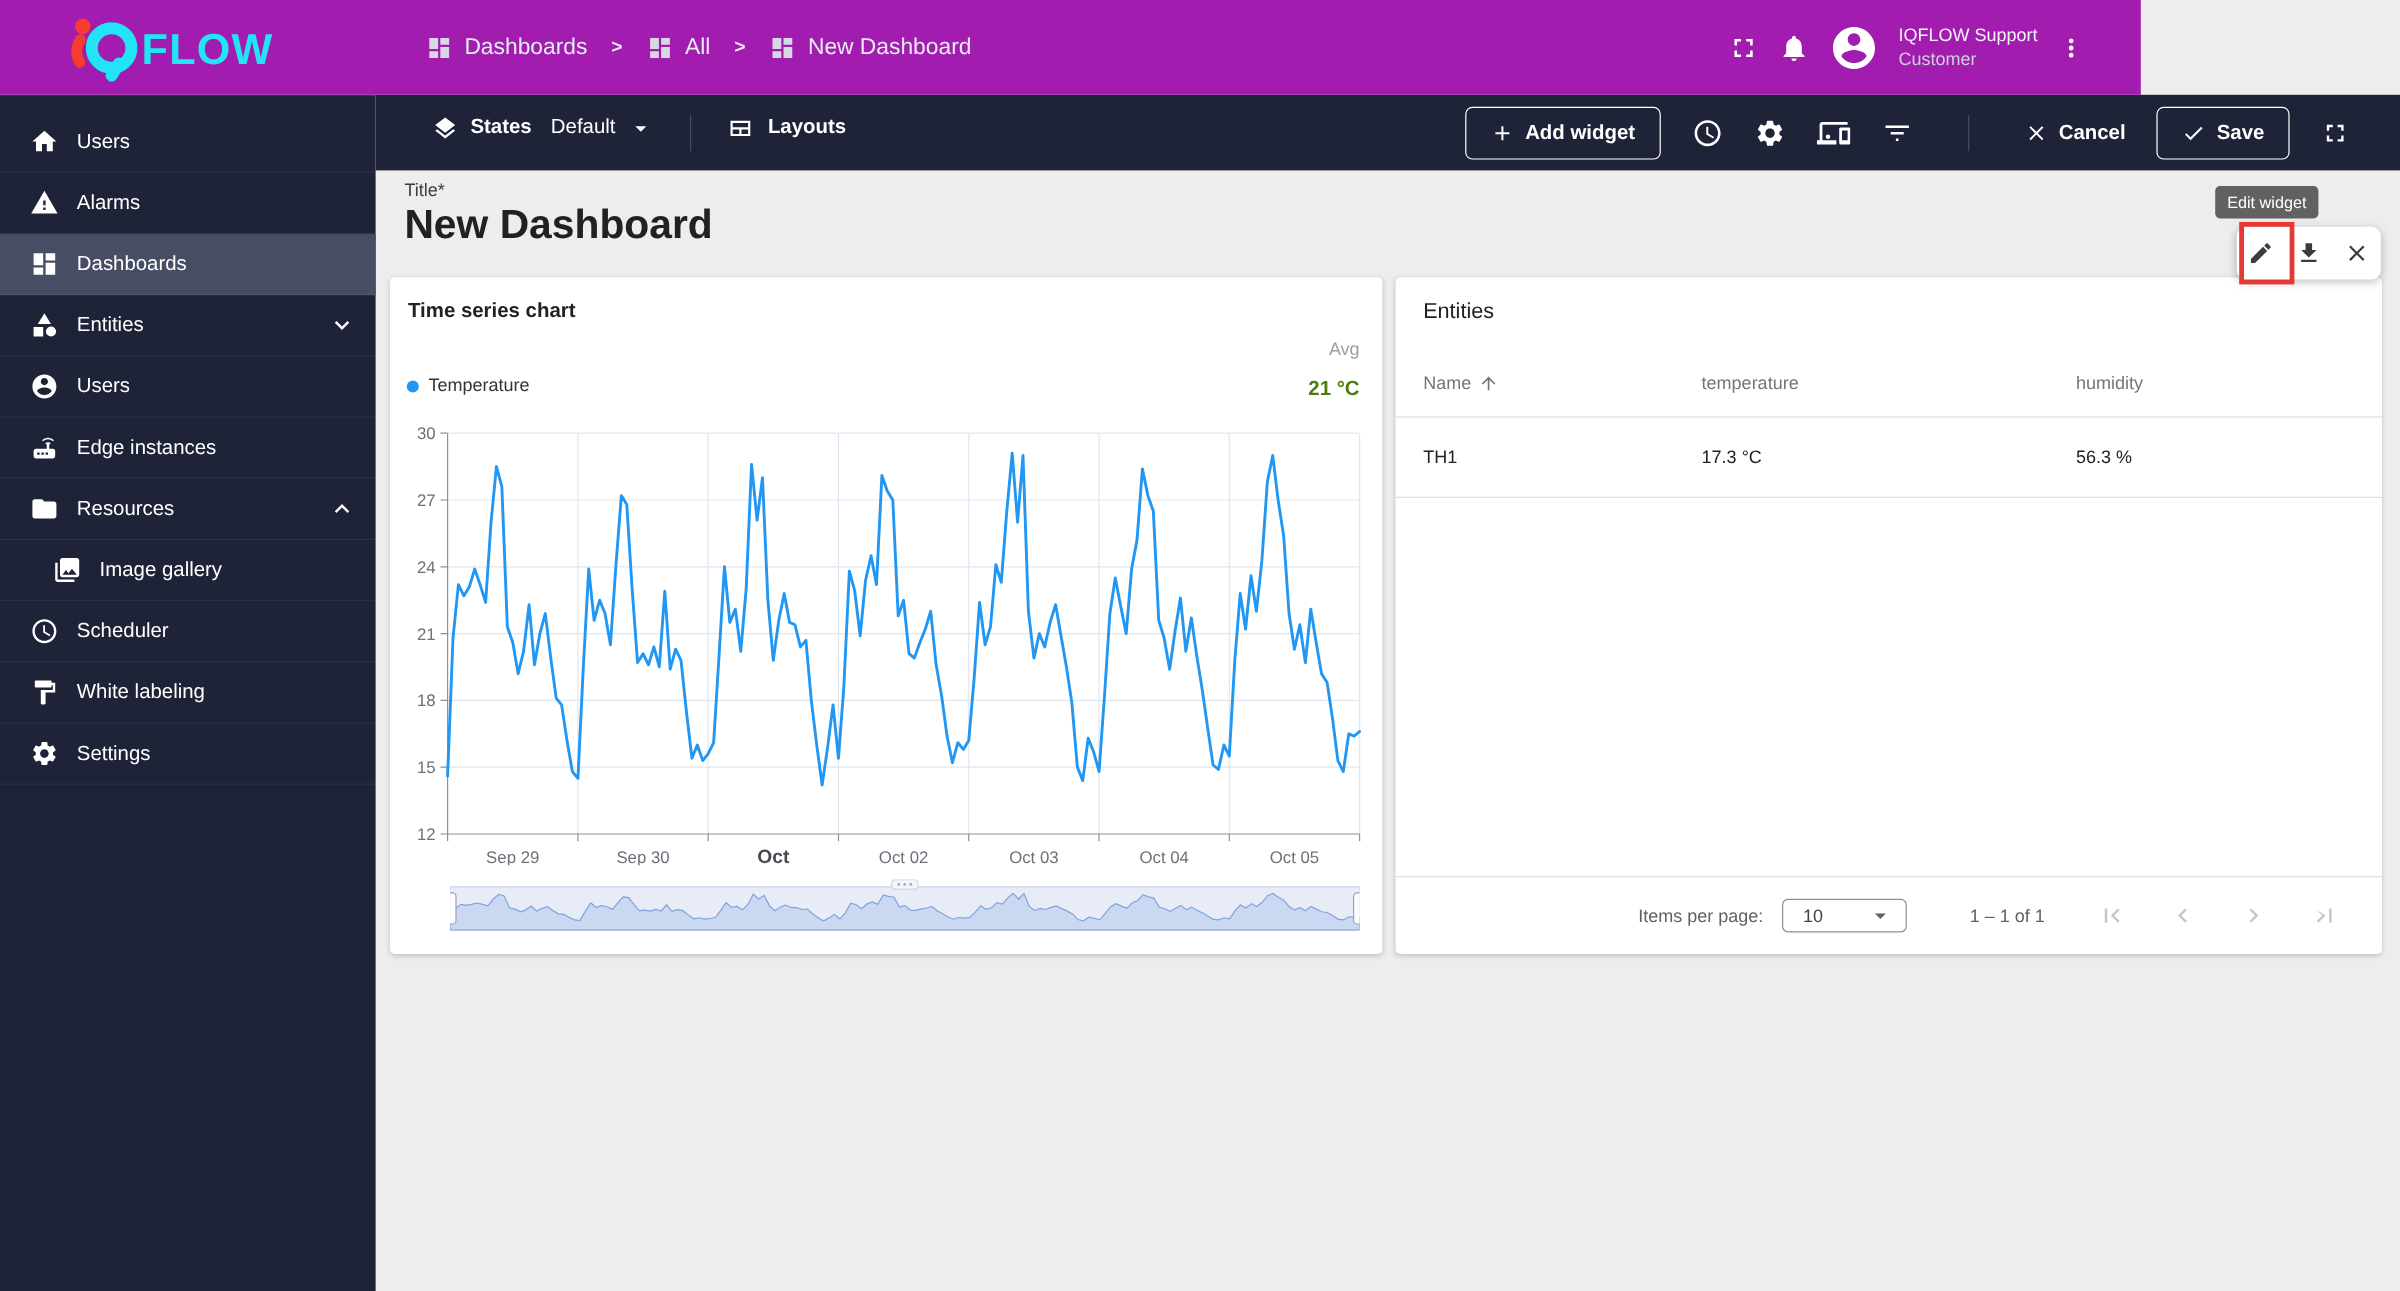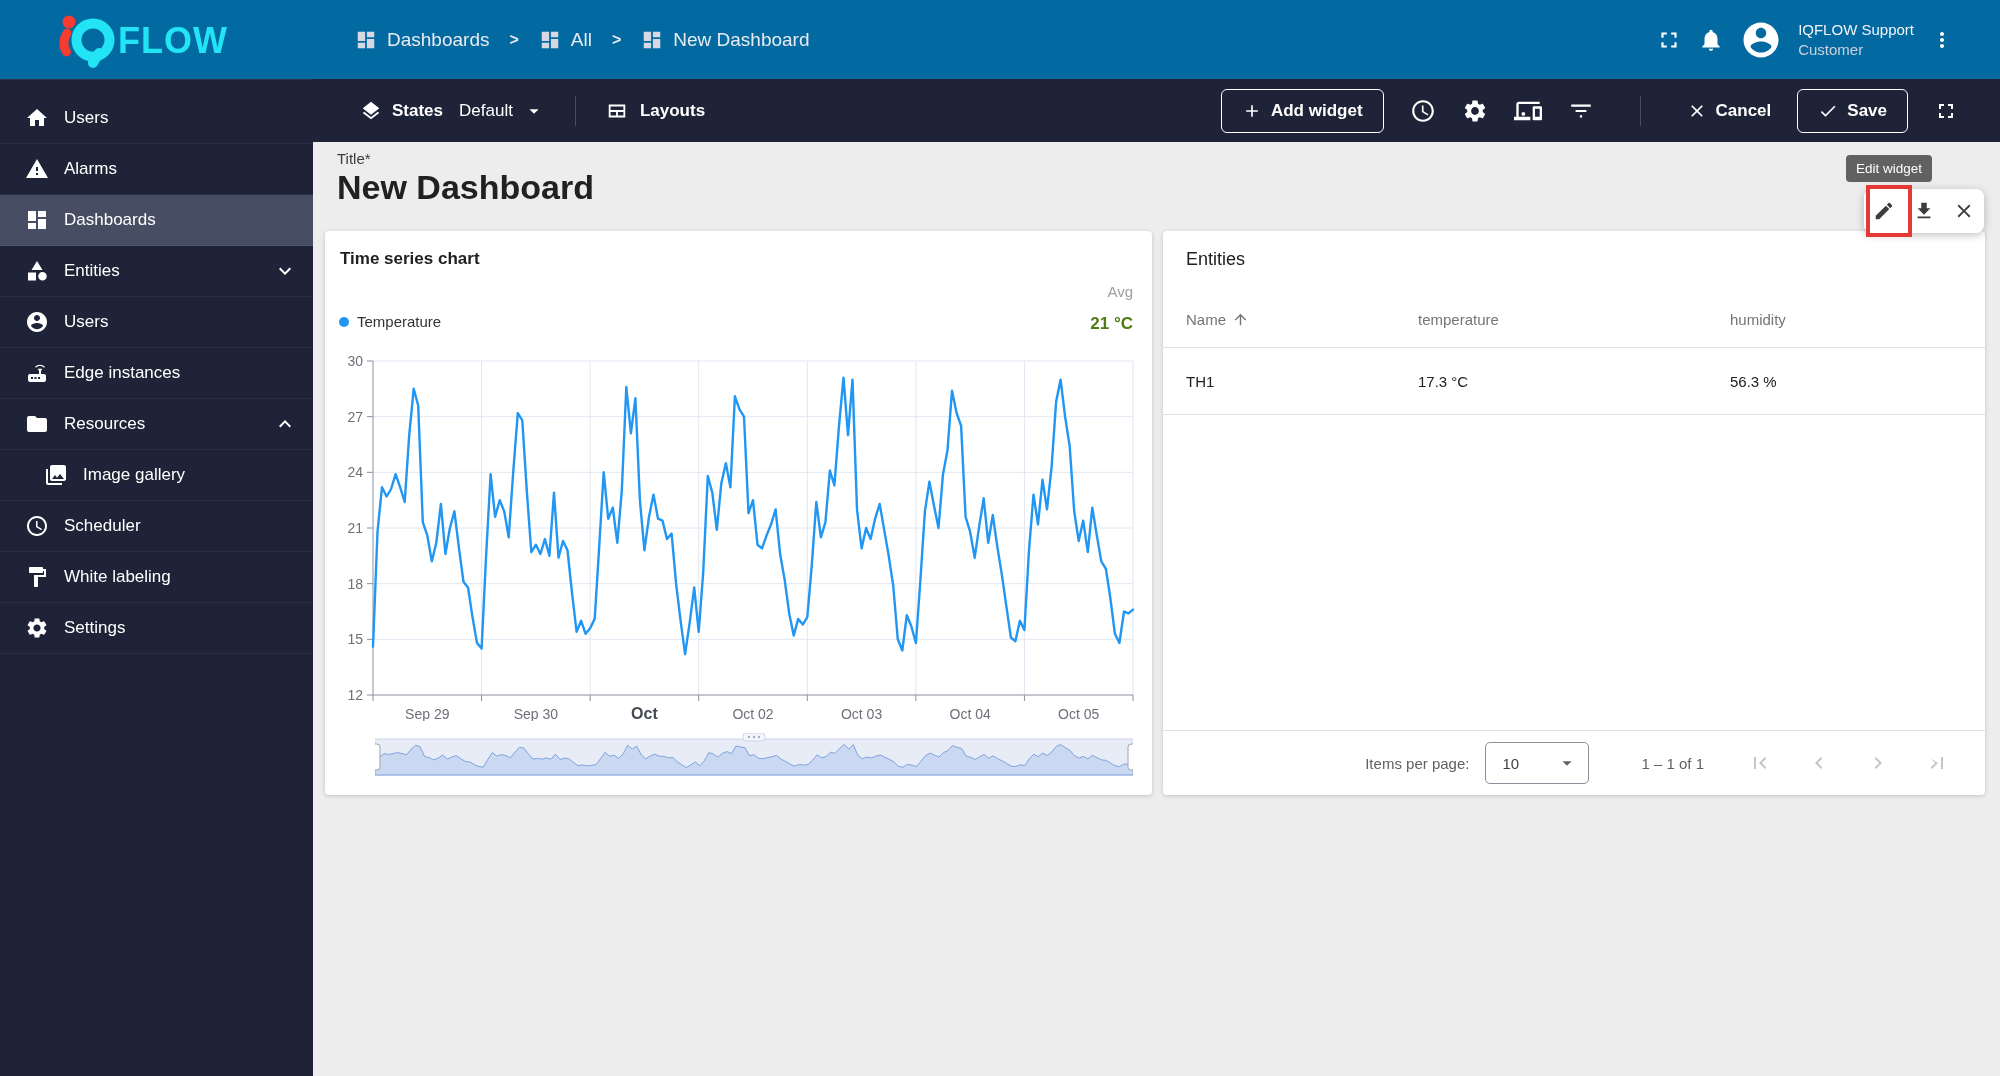--- a/index.html
+++ b/index.html
@@ -5,36 +5,36 @@
   html,body{margin:0;padding:0;}
   body{
     width:2000px;height:1076px;position:relative;overflow:hidden;
     background:#ededed;font-family:"Liberation Sans",sans-serif;
     -webkit-font-smoothing:antialiased;
   }
   .icon{display:inline-block;line-height:0;}
   .icon svg{width:100%;height:100%;display:block;}
 
   
-  .header{position:absolute;left:0;top:0;width:2000px;height:79px;background:#0369a1;display:flex;align-items:center;z-index:30;justify-content:center;}
+  .header{position:absolute;left:0;top:0;width:1784px;height:79px;background:#a21caf;display:flex;align-items:center;z-index:30;justify-content:center;}
   .logo-box{width:313px;height:79px;display:flex;align-items:center;padding-left:52px;box-sizing:border-box;flex:0 0 auto;}
   .crumbs{display:flex;align-items:center;gap:16px;color:#e9ebf2;font-size:19px;margin-left:42px;}
   .crumb{display:flex;align-items:center;gap:10px;cursor:pointer;}
   .crumb .icon{width:22px;height:22px;color:#d6d9e4;}
   .crumb-sep{font-weight:700;font-size:16px;color:#e9ebf2;margin:0 4px;}
   .header-right{margin-left:auto;display:flex;align-items:center;gap:16px;padding-right:46px;color:#fff;}
   .hbtn{width:26px;height:26px;color:#fff;cursor:pointer;}
   .avatar{width:42px;height:42px;color:#fff;}
   .user-block{line-height:20px;font-size:15px;color:#f2f3f7;}
   .user-block .role{color:#cdd1dd;}
   .morevert{width:24px;height:24px;color:#fff;cursor:pointer;}
 
   
   .toolbar{position:absolute;left:313px;top:79px;width:1687px;height:63px;background:#1e2337;display:flex;align-items:center;color:#fff;z-index:25;}
-  .tb-left{display:flex;align-items:center;margin-left:47px;gap:10px;}
+  .tb-left{display:flex;align-items:flex-start;margin-left:47px;gap:10px;}
   .tb-ic{width:22px;height:22px;color:#fff;}
   .tb-strong{font-size:17px;font-weight:700;}
   .tb-normal{font-size:17px;font-weight:500;margin-left:6px;}
   .caret{width:22px;height:22px;color:#fff;}
   .tb-div{width:1px;height:30px;background:#454b61;margin:0 20px;}
   .tb-right{margin-left:auto;display:flex;align-items:center;gap:26px;padding-right:42px;}
   .obtn{display:flex;align-items:center;gap:9px;border:1px solid #fff;border-radius:6px;height:44px;padding:0 20px;font-size:17px;font-weight:700;cursor:pointer;background:transparent;color:#fff;}
   .txtbtn{display:flex;align-items:center;gap:9px;font-size:17px;font-weight:700;cursor:pointer;}
   .tbicbtn{width:26px;height:26px;color:#fff;cursor:pointer;}
 
@@ -71,21 +71,21 @@
 
   
   .en-table{position:absolute;left:0;top:60px;right:0;}
   .en-hrow,.en-row{display:grid;grid-template-columns:232px 312px auto;align-items:center;padding-left:23px;}
   .en-hrow{height:56px;color:#757575;font-size:15px;font-weight:500;}
   .en-hcell{display:flex;align-items:center;gap:6px;cursor:pointer;}
   .sort-ic{width:17px;height:17px;color:#757575;}
   .en-div{height:1px;background:#e0e0e0;}
   .en-row{height:66px;font-size:15px;color:#212121;cursor:pointer;}
   .en-footer{position:absolute;left:0;right:0;bottom:0;height:64px;border-top:1px solid #e0e0e0;display:flex;align-items:center;justify-content:flex-end;padding-right:36px;color:#616161;font-size:15px;}
-  .ipp-select{display:flex;align-items:center;justify-content:space-between;width:104px;height:42px;border:1px solid #8a8f99;border-radius:5px;margin-left:16px;padding:0 10px 0 16px;box-sizing:border-box;color:#424242;cursor:pointer;}
+  .ipp-select{display:flex;align-items:center;justify-content:space-between;width:104px;height:28px;border:1px solid #8a8f99;border-radius:5px;margin-left:16px;padding:0 10px 0 16px;box-sizing:border-box;color:#424242;cursor:pointer;}
   .ipp-caret{width:22px;height:22px;color:#5f6368;}
   .range-label{margin-left:52px;color:#616161;}
   .pager{display:flex;align-items:center;gap:35px;margin-left:44px;}
   .pg{width:24px;height:24px;color:#c3c6cc;cursor:pointer;}
 
   
   .edit-tooltip{position:absolute;left:1846px;top:155px;background:#616161;color:#fff;font-size:13.5px;padding:6px 10px;border-radius:4px;z-index:40;}
   .edit-bar{position:absolute;left:1864px;top:189px;width:120px;height:44px;background:#fff;border-radius:8px;box-shadow:0 2px 8px rgba(0,0,0,.25);display:flex;align-items:center;z-index:39;}
   .eb-btn{width:40px;height:44px;display:flex;align-items:center;justify-content:center;cursor:pointer;color:#3c3c3c;}
   .eb-btn .icon{width:22px;height:22px;}

